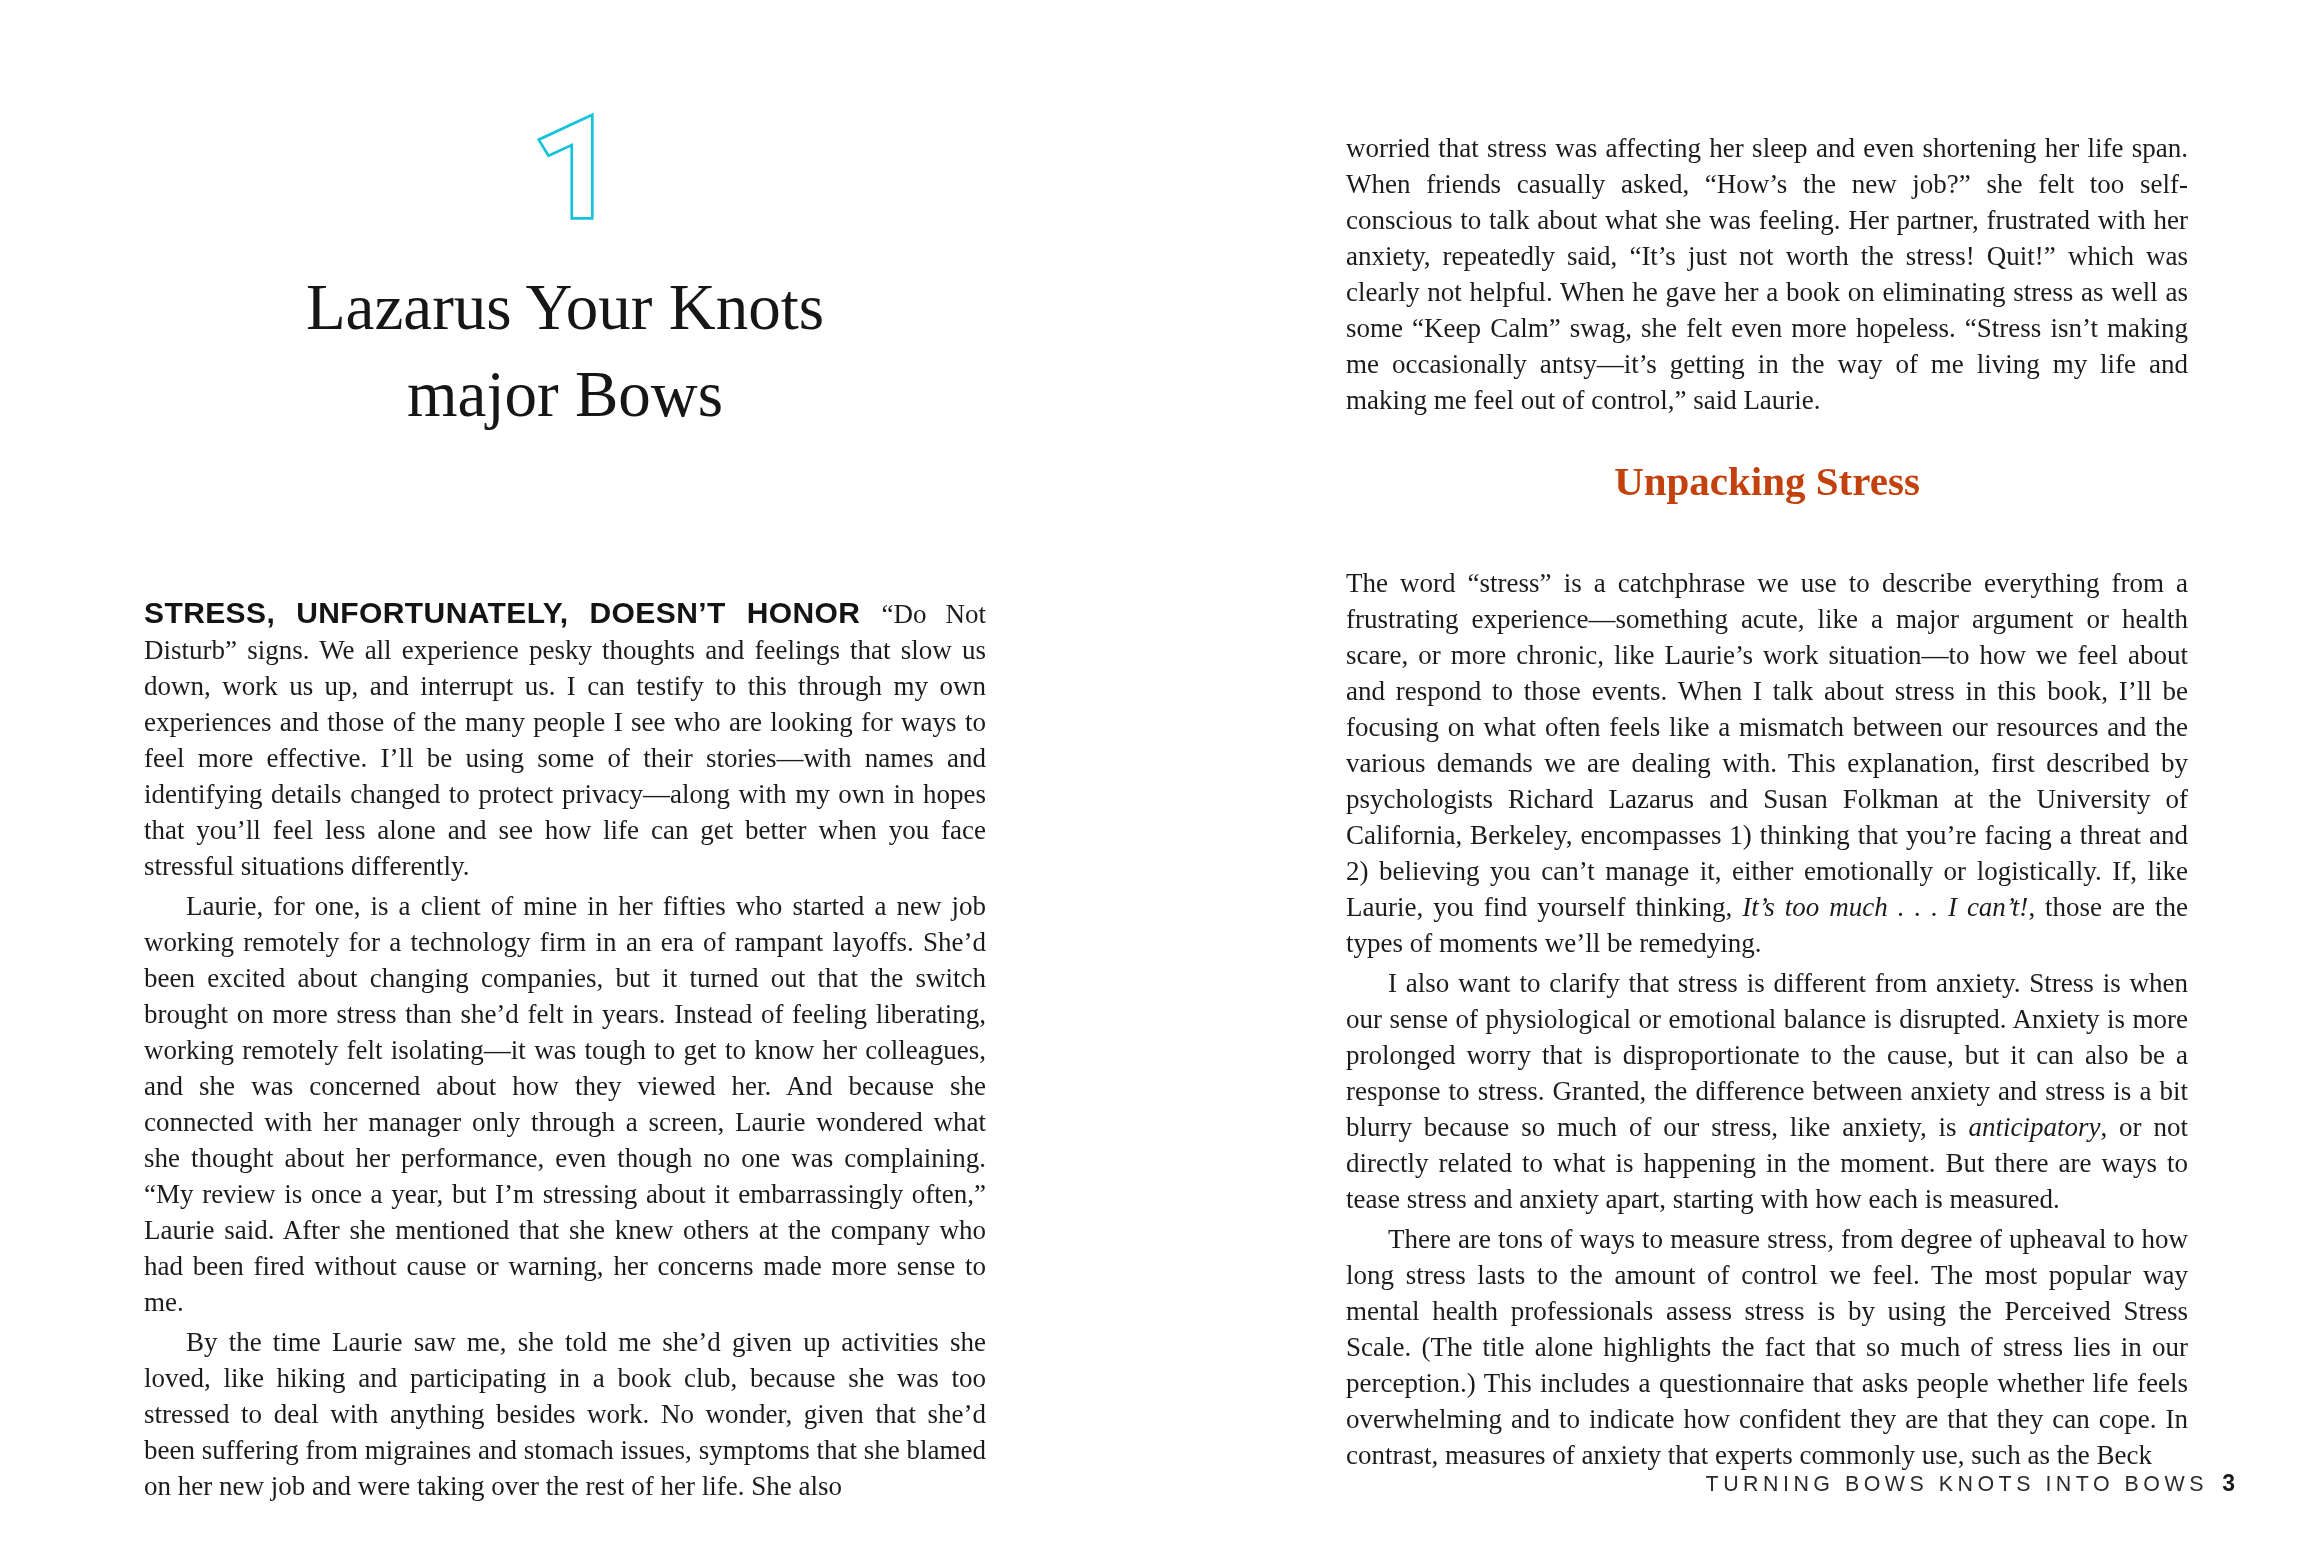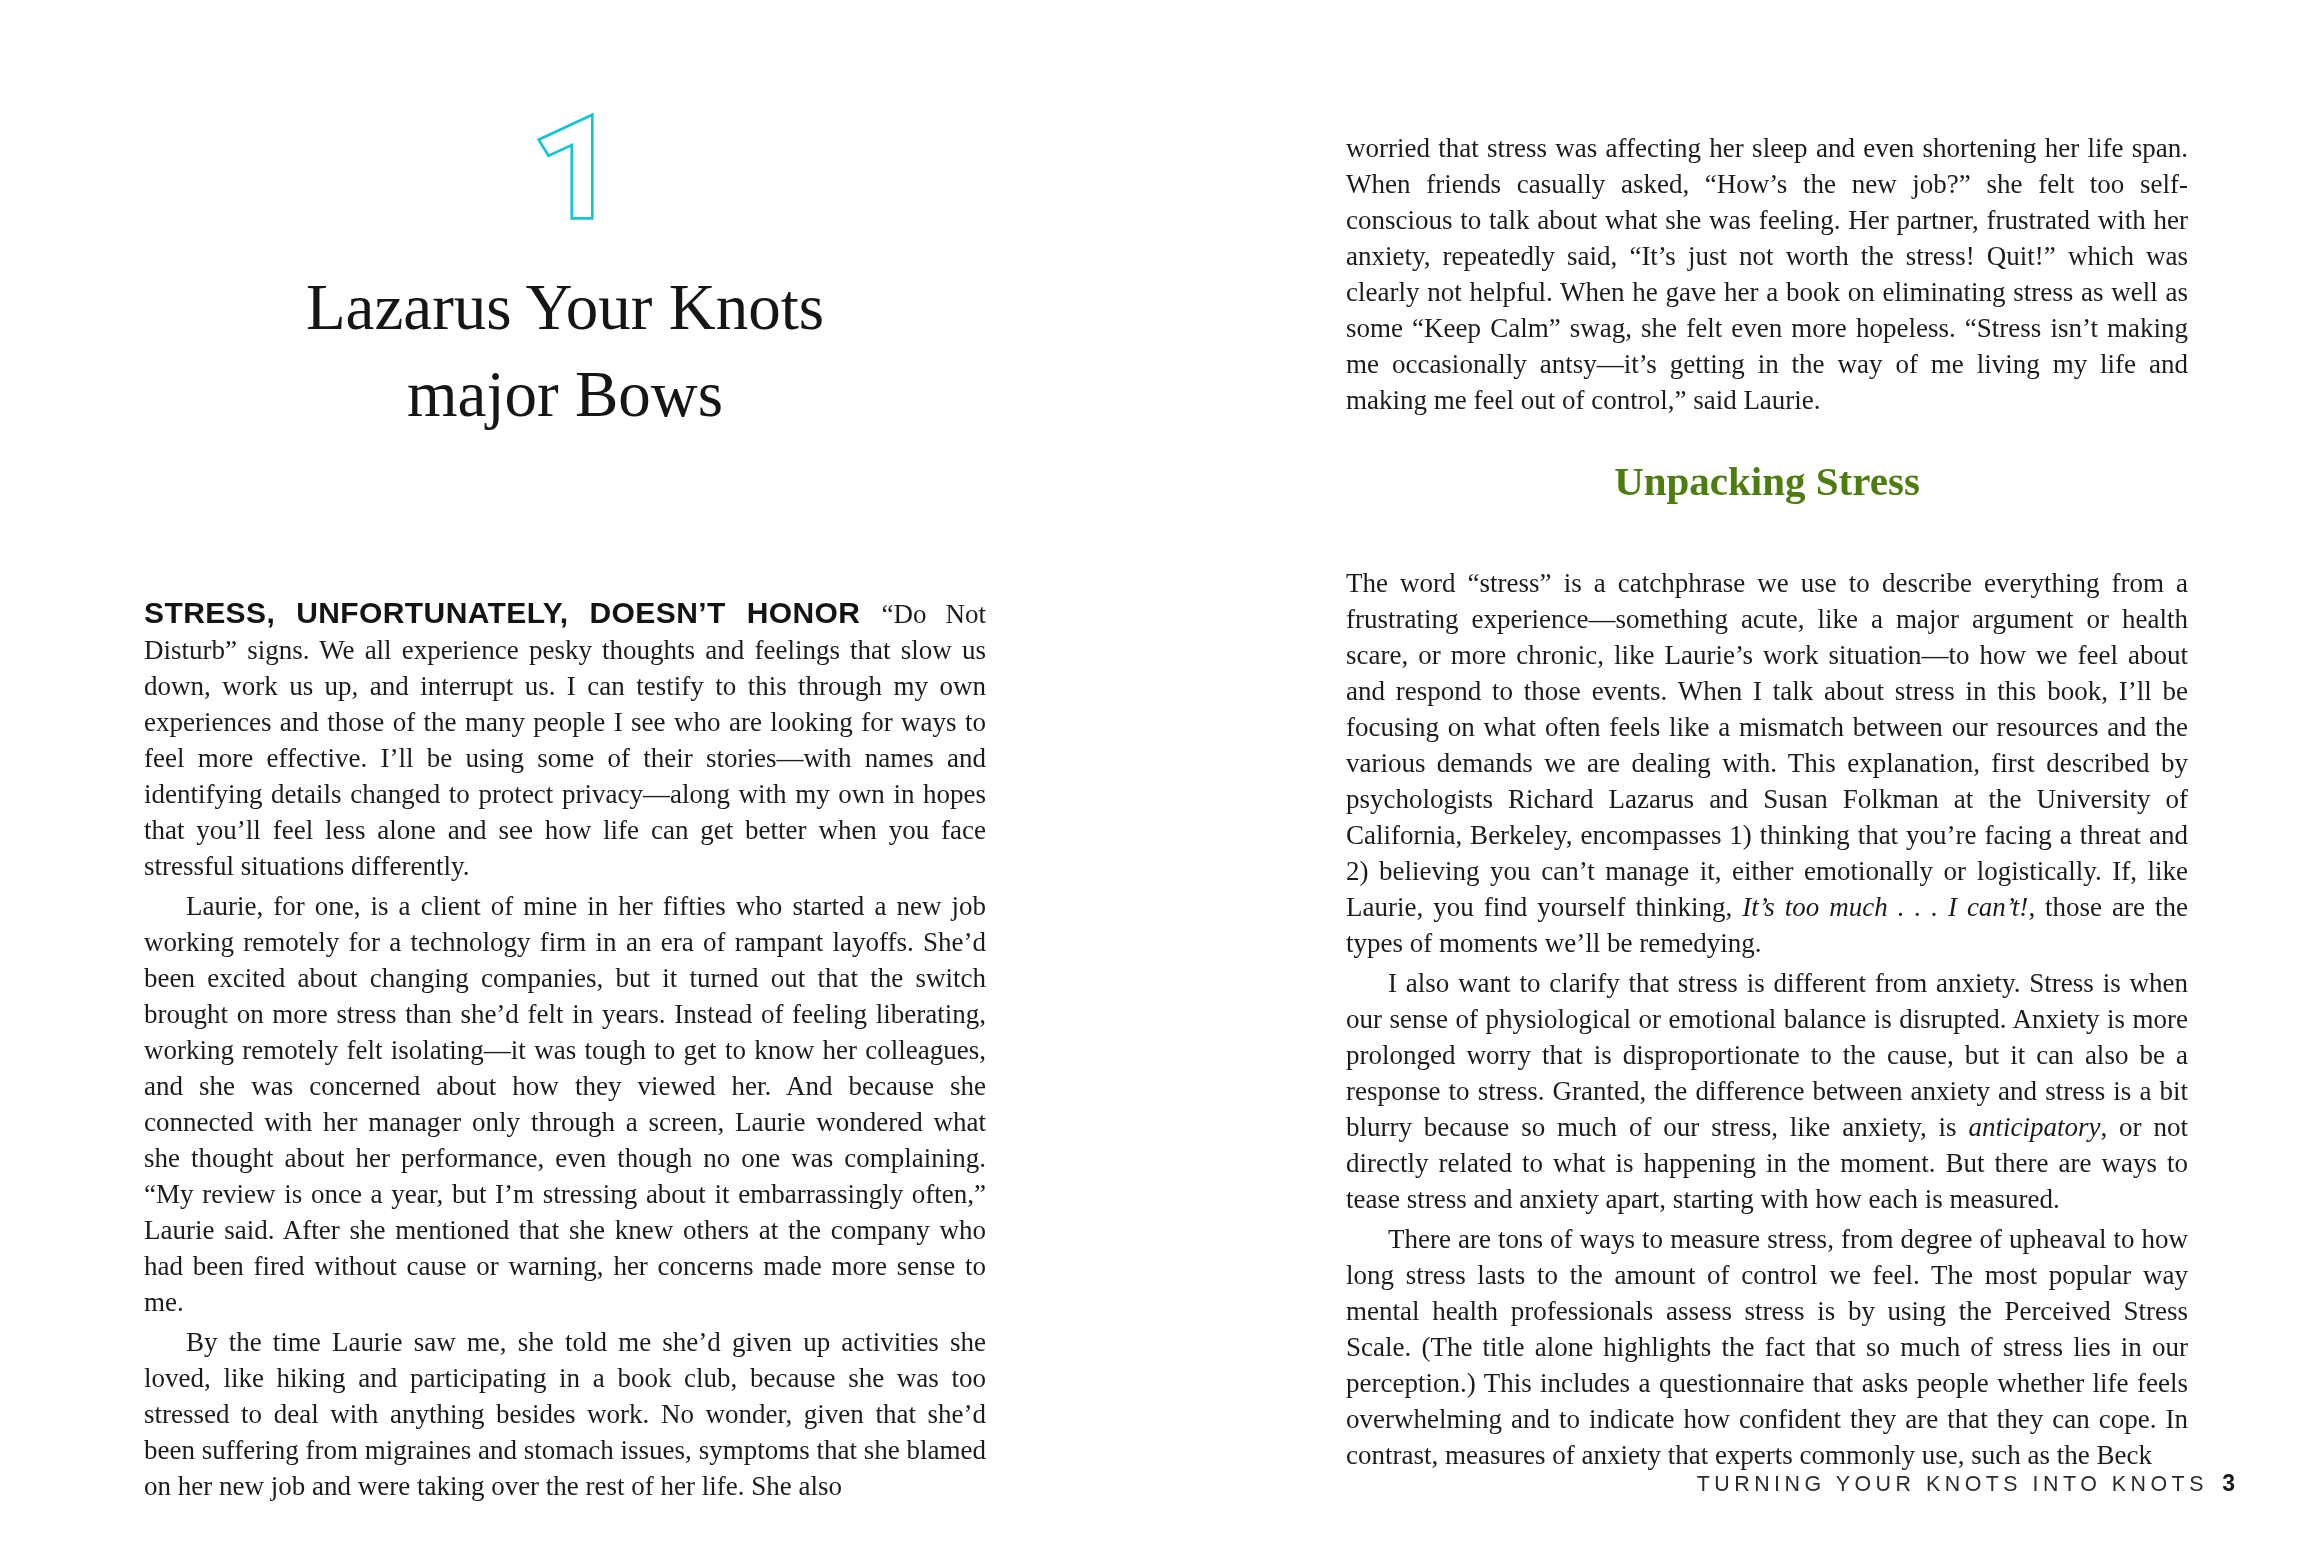--- a/index.html
+++ b/index.html
@@ -82,21 +82,21 @@
   .section-heading {
     position: absolute;
     top: 449px;
     left: 0;
     width: 100%;
     text-align: center;
     font-family: "Liberation Serif", serif;
     font-weight: 700;
     font-size: 41px;
     line-height: 64px;
-    color: #4d7c0f;
+    color: #c2410c;
   }
 
   .seg-lead {
     font-family: "Liberation Sans", sans-serif;
     font-weight: 700;
     font-size: 30px;
     letter-spacing: 0.4px;
     color: #141414;
   }
   .seg-italic { font-style: italic; }
@@ -157,18 +157,18 @@
 
     <div class="section-heading">Unpacking Stress</div>
 
     <div class="body-text" id="right-body2">
       <p><span class="seg-normal">The word “stress” is a catchphrase we use to describe everything from a frustrating experience—something acute, like a major argument or health scare, or more chronic, like Laurie’s work situation—to how we feel about and respond to those events. When I talk about stress in this book, I’ll be focusing on what often feels like a mismatch between our resources and the various demands we are dealing with. This explanation, first described by psychologists Richard Lazarus and Susan Folkman at the University of California, Berkeley, encompasses 1) thinking that you’re facing a threat and 2) believing you can’t manage it, either emotionally or logistically. If, like Laurie, you find yourself thinking, </span><span class="seg-italic">It’s too much . . . I can’t!</span><span class="seg-normal">, those are the types of moments we’ll be remedying.</span></p>
       <p class="indent"><span class="seg-normal">I also want to clarify that stress is different from anxiety. Stress is when our sense of physiological or emotional balance is disrupted. Anxiety is more prolonged worry that is disproportionate to the cause, but it can also be a response to stress. Granted, the difference between anxiety and stress is a bit blurry because so much of our stress, like anxiety, is </span><span class="seg-italic">anticipatory</span><span class="seg-normal">, or not directly related to what is happening in the moment. But there are ways to tease stress and anxiety apart, starting with how each is measured.</span></p>
       <p class="indent"><span class="seg-normal">There are tons of ways to measure stress, from degree of upheaval to how long stress lasts to the amount of control we feel. The most popular way mental health professionals assess stress is by using the Perceived Stress Scale. (The title alone highlights the fact that so much of stress lies in our perception.) This includes a questionnaire that asks people whether life feels overwhelming and to indicate how confident they are that they can cope. In contrast, measures of anxiety that experts commonly use, such as the Beck</span></p>
     </div>
 
     <div class="footer">
-      <span>TURNING YOUR KNOTS INTO KNOTS</span><span class="page-number">3</span>
+      <span>TURNING BOWS KNOTS INTO BOWS</span><span class="page-number">3</span>
     </div>
   </div>
 
 </div>
 
 
 </body></html>

